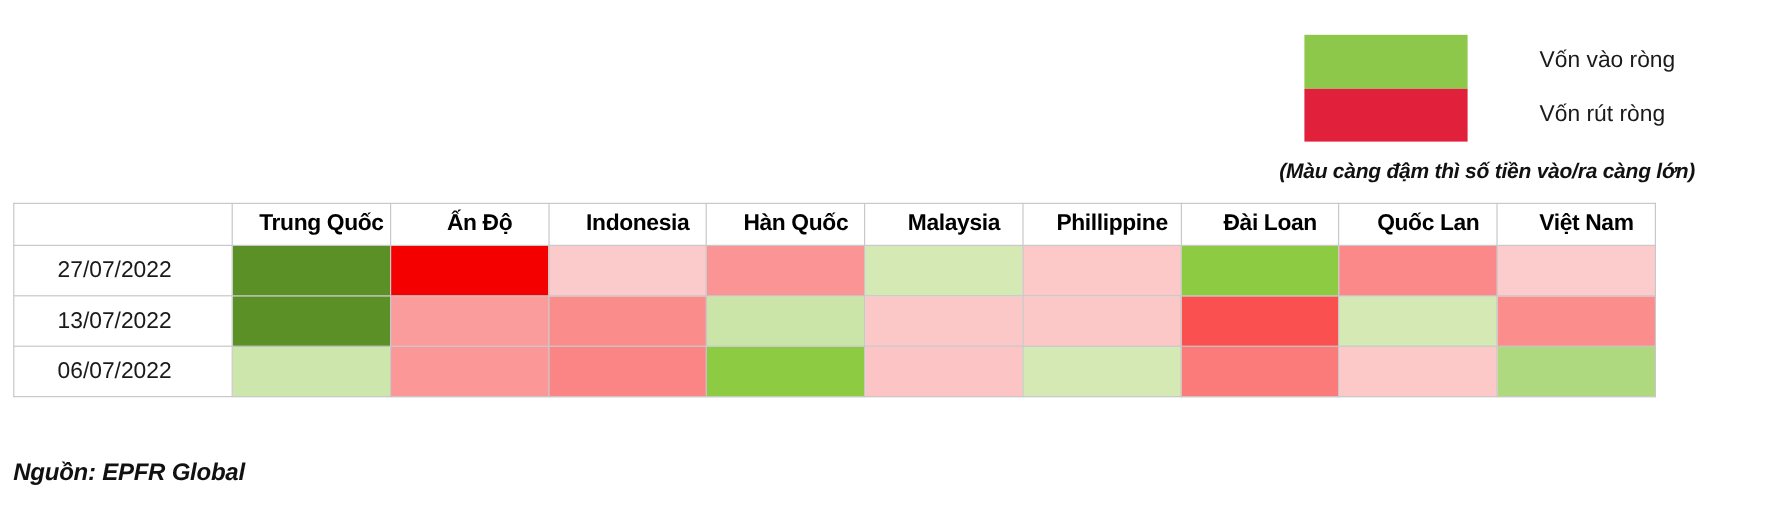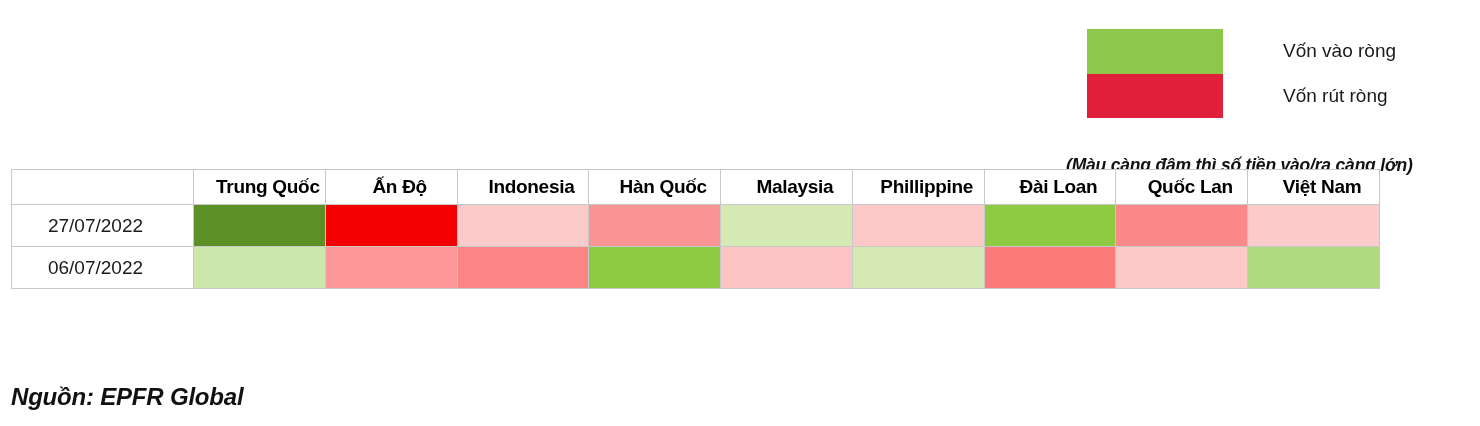--- a/index.html
+++ b/index.html
@@ -52,21 +52,20 @@
   #legend-note {
     position: absolute;
     left: -21px;
     top: 103px;
     font-size: 17.5px;
     font-style: italic;
     font-weight: 700;
     color: #111111;
     white-space: nowrap;
     letter-spacing: -0.2px;
-    margin-top: 23px;
   }
 
   
   #heatmap-table {
     position: absolute;
     left: 11px;
     top: 169px;
     width: 1369px;
     border-collapse: collapse;
     table-layout: fixed;
@@ -105,21 +104,21 @@
   }
   #heatmap-table tbody td.value-cell {
     height: 41px;
   }
 
   
   #source-note {
     position: absolute;
     left: 11px;
     top: 383px;
-    font-size: 24px;
+    font-size: 20px;
     font-style: italic;
     font-weight: 700;
     color: #111111;
     white-space: nowrap;
     letter-spacing: -0.2px;
   }
 </style>
 </head>
 <body>
 
@@ -157,20 +156,32 @@
         <td class="value-cell" style="background: rgb(245, 0, 0);"></td>
         <td class="value-cell" style="background: rgb(251, 203, 203);"></td>
         <td class="value-cell" style="background: rgb(251, 148, 148);"></td>
         <td class="value-cell" style="background: rgb(212, 233, 180);"></td>
         <td class="value-cell" style="background: rgb(252, 200, 200);"></td>
         <td class="value-cell" style="background: rgb(141, 204, 66);"></td>
         <td class="value-cell" style="background: rgb(251, 137, 137);"></td>
         <td class="value-cell" style="background: rgb(252, 203, 203);"></td>
       </tr>
       <tr>
+        <td class="date-cell">13/07/2022</td>
+        <td class="value-cell" style="background: rgb(91, 144, 39);"></td>
+        <td class="value-cell" style="background: rgb(251, 156, 156);"></td>
+        <td class="value-cell" style="background: rgb(251, 140, 140);"></td>
+        <td class="value-cell" style="background: rgb(203, 229, 168);"></td>
+        <td class="value-cell" style="background: rgb(252, 199, 199);"></td>
+        <td class="value-cell" style="background: rgb(252, 199, 199);"></td>
+        <td class="value-cell" style="background: rgb(250, 80, 80);"></td>
+        <td class="value-cell" style="background: rgb(212, 233, 180);"></td>
+        <td class="value-cell" style="background: rgb(251, 141, 141);"></td>
+      </tr>
+      <tr>
         <td class="date-cell">06/07/2022</td>
         <td class="value-cell" style="background: rgb(205, 230, 172);"></td>
         <td class="value-cell" style="background: rgb(251, 151, 151);"></td>
         <td class="value-cell" style="background: rgb(251, 132, 132);"></td>
         <td class="value-cell" style="background: rgb(141, 204, 66);"></td>
         <td class="value-cell" style="background: rgb(252, 196, 196);"></td>
         <td class="value-cell" style="background: rgb(212, 233, 180);"></td>
         <td class="value-cell" style="background: rgb(251, 122, 122);"></td>
         <td class="value-cell" style="background: rgb(252, 200, 200);"></td>
         <td class="value-cell" style="background: rgb(174, 217, 126);"></td>

